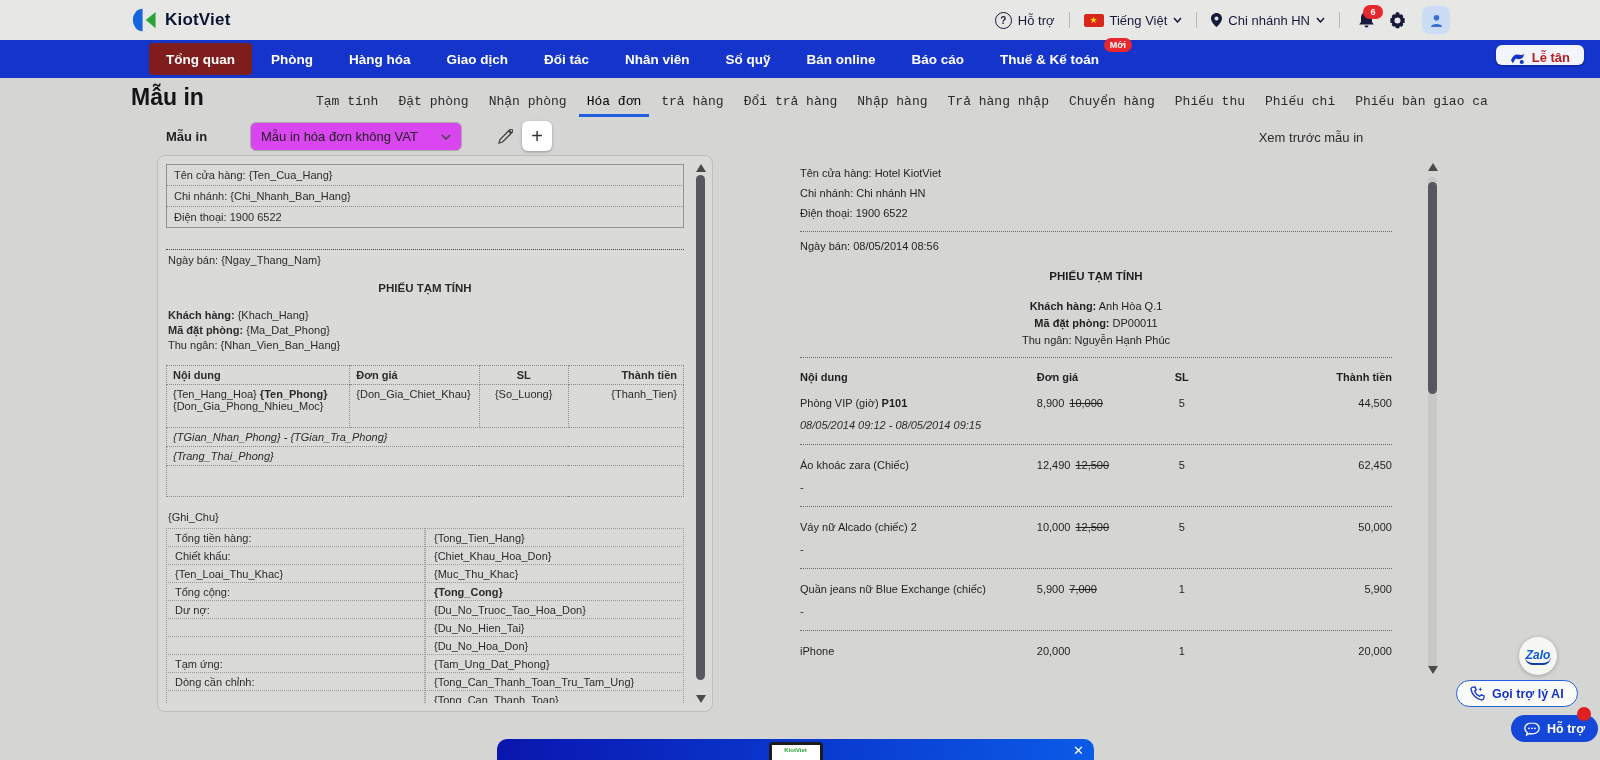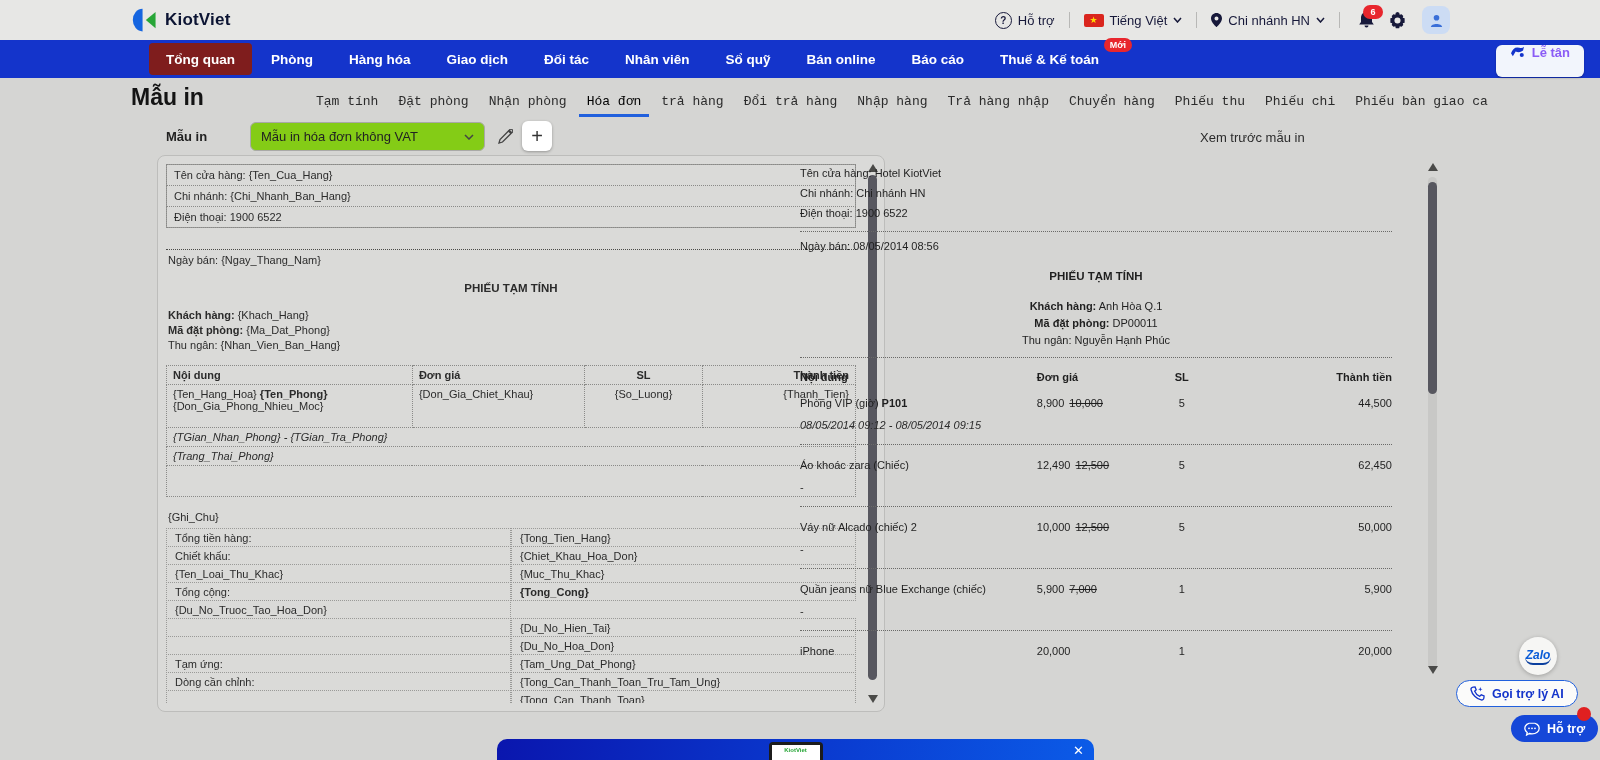--- a/index.html
+++ b/index.html
@@ -22,39 +22,39 @@
              color:#fff;font-size:9px;font-weight:bold;display:flex;align-items:center;justify-content:center;padding:0 3px;}
   .avatar{width:28px;height:28px;border-radius:8px;background:#ccdcf4;display:flex;align-items:center;justify-content:center;margin-left:2px;}
   
   .navbar{position:absolute;left:0;top:40px;width:1600px;height:38px;background:#1434cb;display:flex;align-items:center;}
   .nav-items{display:flex;align-items:center;margin-left:148px;height:100%;}
   .nav-item{position:relative;color:#fff;font-size:13.5px;font-weight:bold;padding:0 17px;height:32px;margin:3px 1px;
             display:flex;align-items:center;border-radius:4px;cursor:pointer;white-space:nowrap;}
   .nav-item.active{background:#7f1d1d;}
   .new-badge{position:absolute;top:-5px;right:-16px;background:#e8262d;color:#fff;font-size:9px;font-weight:bold;
              padding:2px 6px;border-radius:8px;}
-  .reception-btn{position:absolute;right:16px;top:5px;height:32px;background:#f2f5fc;border:none;border-radius:6px;
-                 display:flex;align-items:flex-start;gap:7px;padding:0 14px;color:#8b5cf6;font-size:13px;font-weight:bold;
+  .reception-btn{position:absolute;right:16px;top:5px;height:20px;background:#f2f5fc;border:none;border-radius:6px;
+                 display:flex;align-items:flex-end;gap:7px;padding:0 14px;color:#b91c1c;font-size:13px;font-weight:bold;
                  cursor:pointer;box-shadow:0 1px 2px rgba(0,0,0,.3);}
   
   .page-title{position:absolute;left:131px;top:84px;font-size:23px;font-weight:bold;color:#141414;}
   .tabs{position:absolute;left:308px;top:90px;display:flex;align-items:center;gap:4px;}
   .tab{font-size:13px;color:#2b2b2b;padding:4px 8px 8px 8px;cursor:pointer;white-space:nowrap;font-family:Liberation Mono, monospace;}
   .tab.active{color:#000000;border-bottom:3px solid #2160dd;padding-bottom:5px;}
   
   .editor-label{position:absolute;left:166px;top:129px;font-size:13px;font-weight:bold;color:#222;}
-  .tpl-select{position:absolute;left:250px;top:122px;width:235px;height:29px;background:#84cc16;border:1px solid #a9a9a7;
+  .tpl-select{position:absolute;left:250px;top:122px;width:212px;height:29px;background:#d946ef;border:1px solid #a9a9a7;
               border-radius:6px;display:flex;align-items:center;justify-content:space-between;padding:0 10px;font-size:13px;
               color:#222;cursor:pointer;box-sizing:border-box;}
   .pencil-btn{position:absolute;left:492px;top:124px;width:26px;height:26px;background:transparent;border:none;cursor:pointer;
               display:flex;align-items:center;justify-content:center;}
   .plus-btn{position:absolute;left:522px;top:121px;width:30px;height:30px;background:#ffffff;border:none;border-radius:6px;
             box-shadow:0 1px 3px rgba(0,0,0,.3);font-size:20px;color:#333;cursor:pointer;line-height:1;}
   
-  .editor-card{position:absolute;left:157px;top:155px;width:728px;height:557px;background:#dadad8;
+  .editor-card{position:absolute;left:157px;top:155px;width:556px;height:557px;background:#dadad8;
                border:1px solid #bdbdbb;border-radius:8px;box-sizing:border-box;}
   .editor-content{position:absolute;left:8px;top:8px;right:28px;bottom:8px;font-size:11px;color:#2b2b2b;overflow:hidden;}
   .store-box{border:1px solid #9a9a98;}
   .tpl-field{border:1px dotted #8a8a88;margin:-1px;padding:4px 7px;}
   .dot-hr{border-top:1px dotted #4a4a48;height:0;margin:21px 0 0 0;}
   .tpl-date{padding:4px 2px 0 2px;}
   .tpl-doc-title{text-align:center;font-weight:bold;font-size:11.5px;margin:16px 0 14px 0;}
   .cust-line{line-height:15px;padding-left:2px;}
   .b{font-weight:bold;}
   .i{font-style:italic;}
@@ -73,21 +73,21 @@
   .tri-down{width:0;height:0;border-left:5px solid transparent;border-right:5px solid transparent;border-top:8px solid #4a4a48;margin:0 auto;}
   .thumb{width:9px;background:#57575f;border-radius:5px;margin:3px auto 0 auto;}
   .editor-scroll{right:6px;top:8px;bottom:8px;}
   .editor-scroll .thumb{height:505px;}
   .editor-scroll .tri-down{position:absolute;bottom:0;left:0;right:0;}
   .preview-scroll{left:1427px;top:163px;height:520px;}
   .preview-scroll .track{position:absolute;left:1px;top:14px;width:9px;height:492px;background:#c8c8c6;border-radius:5px;}
   .preview-scroll .thumb{position:absolute;left:1px;top:16px;height:212px;}
   .pv-tri-down{position:absolute;left:1427px;top:666px;width:11px;}
   
-  .preview-title{position:absolute;left:1200px;top:130px;width:222px;text-align:left;font-size:13px;color:#2b2b2b;}
+  .preview-title{position:absolute;left:1200px;top:130px;width:222px;text-align:center;font-size:13px;color:#2b2b2b;}
   .preview-doc{position:absolute;left:800px;top:163px;width:592px;font-size:11px;color:#1f1f1f;}
   .pv-line{line-height:20px;}
   .pv-hr{border-top:1px dotted #6a6a68;height:0;margin:8px 0;}
   .pv-date{margin:2px 0 4px 0;}
   .pv-doc-title{text-align:center;font-weight:bold;font-size:11.5px;margin:18px 0 16px 0;}
   .pv-cust{line-height:17px;text-align:center;}
   .pv-grid{display:grid;grid-template-columns:40% 18% 13% 29%;}
   .pv-head{font-weight:bold;padding:5px 0 4px 0;}
   .pv-cell-qty{text-align:center;}
   .pv-cell-total{text-align:right;}
@@ -293,20 +293,21 @@
         </div>
         <div class="sum-row">
           <div class="sum-cell">{Ten_Loai_Thu_Khac}</div>
           <div class="sum-cell">{Muc_Thu_Khac}</div>
         </div>
         <div class="sum-row">
           <div class="sum-cell">Tổng cộng:</div>
           <div class="sum-cell b">{Tong_Cong}</div>
         </div>
         <div class="sum-row">
+          <div class="sum-cell">Dư nợ:</div>
           <div class="sum-cell">{Du_No_Truoc_Tao_Hoa_Don}</div>
         </div>
         <div class="sum-row">
           <div class="sum-cell"></div>
           <div class="sum-cell">{Du_No_Hien_Tai}</div>
         </div>
         <div class="sum-row">
           <div class="sum-cell"></div>
           <div class="sum-cell">{Du_No_Hoa_Don}</div>
         </div>

